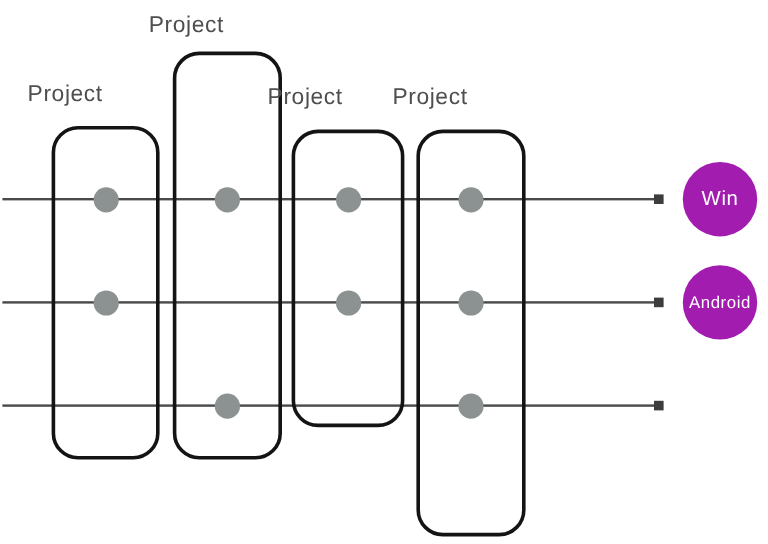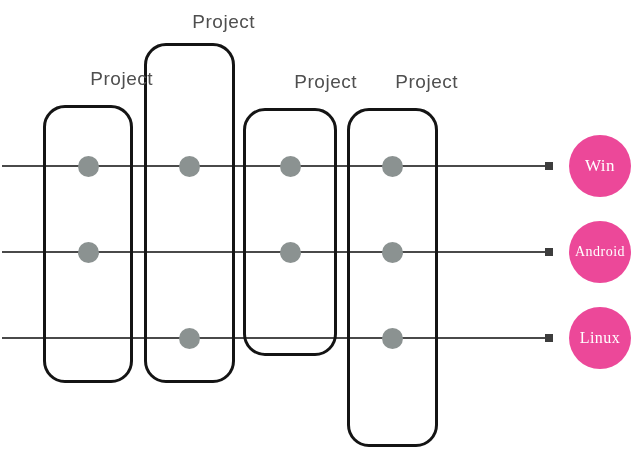--- a/index.html
+++ b/index.html
@@ -35,42 +35,41 @@
     border-radius: 22px;
     background: transparent;
     box-sizing: border-box;
   }
   .plabel {
     position: absolute;
     color: #4f4f4f;
     font-size: 19px;
     font-weight: 400;
     letter-spacing: 0.5px;
-    text-align: right;
+    text-align: left;
   }
   .dot {
     position: absolute;
     width: 21px;
     height: 21px;
     border-radius: 50%;
     background: #8b9291;
   }
   .pnode {
     position: absolute;
     left: 569px;
     width: 62px;
     height: 62px;
     border-radius: 50%;
-    background: #ec4899;
+    background: #a21caf;
     color: #ffffff;
     display: flex;
     align-items: center;
     justify-content: center;
     letter-spacing: 0.5px;
-    font-family: Liberation Serif, serif;
   }
   .pnode-win    { top: 135px; font-size: 17px; }
   .pnode-android{ top: 221px; font-size: 14px; }
   .pnode-linux  { top: 307px; font-size: 16px; }
 </style>
 </head>
 <body>
 
 <div class="canvas">
 
@@ -104,17 +103,14 @@
   <div class="dot" style="left:382px; top:156px;"></div>
   <div class="dot" style="left:382px; top:242px;"></div>
   <div class="dot" style="left:382px; top:328px;"></div>
 
   <div class="pnode pnode-win">
     <span>Win</span>
   </div>
   <div class="pnode pnode-android">
     <span>Android</span>
   </div>
-  <div class="pnode pnode-linux">
-    <span>Linux</span>
-  </div>
 
 </div>
 
 </body></html>

